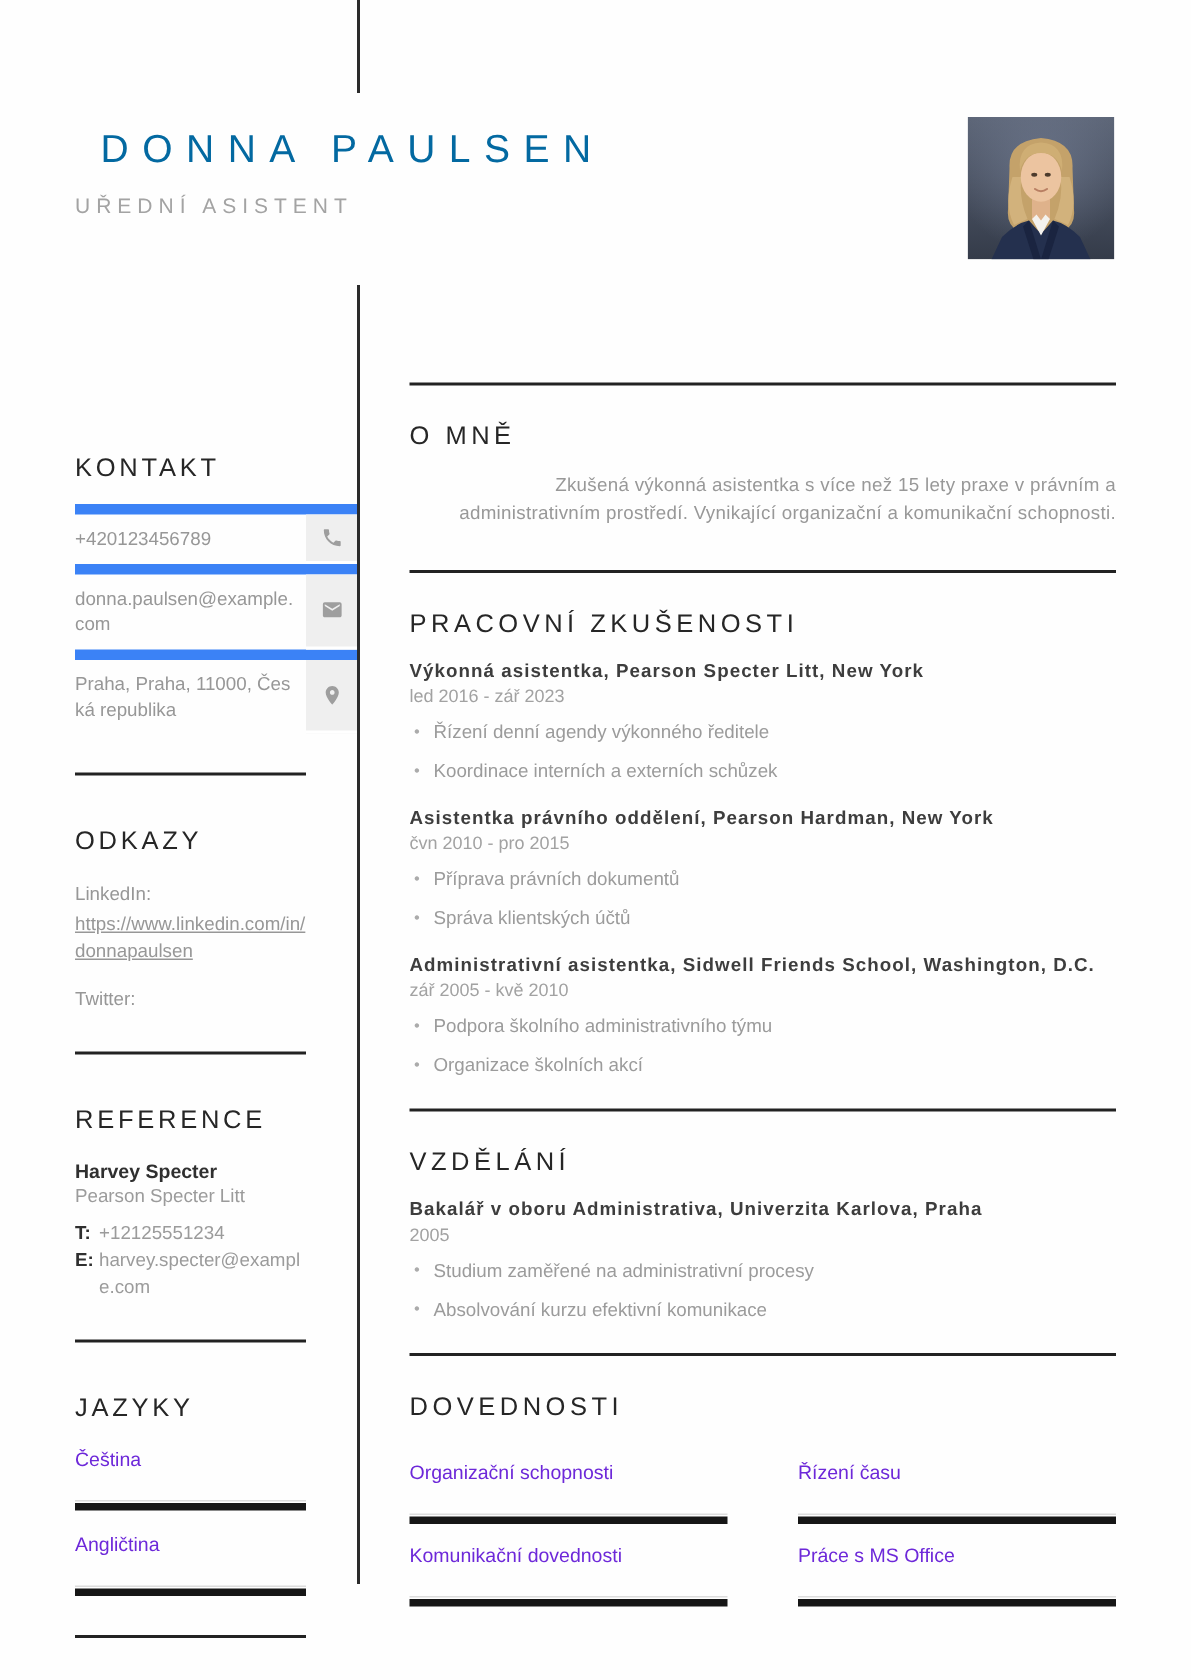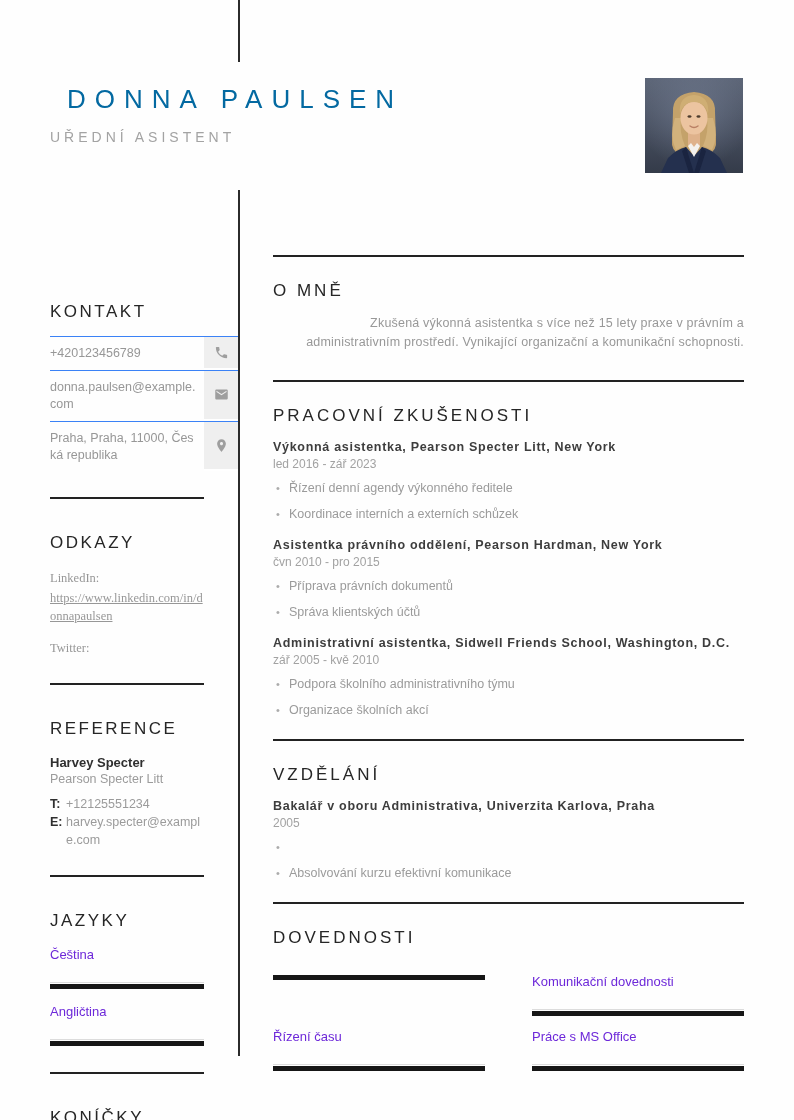--- a/index.html
+++ b/index.html
@@ -53,38 +53,38 @@
   }
 
   
   .sidebar { position: absolute; left: 50px; top: 268px; width: 188px; }
   .side-pad { padding-right: 34px; margin-top: 34px; }   
   .side-hr {
     border: none; border-top: 2px solid #222;
     margin: 26px 34px 22px 0;
   }
   .contact-list { margin-top: 14px; }
-  .contact-row { display: flex; align-items: stretch; border-top: 1px solid #3b82f6; }
+  .contact-row { display: flex; align-items: stretch; border-top: 7px solid #3b82f6; }
   .contact-text {
     flex: 1;
     font-size: 12.5px;
     color: #979797;
     line-height: 1.35;
     padding: 8px 6px 8px 0;
     word-break: break-all;
   }
   .contact-icon-cell {
     width: 34px;
     background: #efefef;
     display: flex; align-items: center; justify-content: center;
     border-bottom: 2px solid #ffffff;
   }
   .contact-icon-cell svg { width: 15px; height: 15px; fill: #9e9e9e; }
 
-  .link-block { margin-top: 16px; font-size: 12.5px; color: #979797; line-height: 1.45; font-family: Liberation Serif, serif; }
+  .link-block { margin-top: 16px; font-size: 12.5px; color: #979797; line-height: 1.45; }
   .link-block .lbl { margin-bottom: 1px; }
   .link-block a { color: #979797; text-decoration: underline; word-break: break-all; cursor: pointer; }
   .link-block + .link-block { margin-top: 14px; }
 
   .ref-name { margin-top: 16px; font-size: 13px; font-weight: 700; color: #2f2f2f; }
   .ref-company { font-size: 12.5px; color: #9b9b9b; margin-top: 2px; }
   .ref-line { display: flex; font-size: 12.5px; margin-top: 1px; line-height: 1.4; }
   .ref-line.first { margin-top: 10px; }
   .ref-line .rl { font-weight: 700; color: #2f2f2f; width: 16px; flex: none; }
   .ref-line .rv { color: #9b9b9b; word-break: break-all; }
@@ -328,50 +328,52 @@
 
     <hr class="main-hr">
     <h2 class="sec-h">VZDĚLÁNÍ</h2>
 
     <div class="jobs">
       <div class="job">
         <div class="job-t">Bakalář v oboru Administrativa, Univerzita Karlova, Praha</div>
         <div class="job-d">2005</div>
         <div class="blt">
             <span class="bdot">•</span>
+            <span>Studium zaměřené na administrativní procesy</span>
           </div>
         <div class="blt">
             <span class="bdot">•</span>
             <span>Absolvování kurzu efektivní komunikace</span>
           </div>
       </div>
     </div>
 
     <hr class="main-hr">
     <h2 class="sec-h">DOVEDNOSTI</h2>
 
     <div class="skills-grid">
       <div>
+        <div class="meter-label">Organizační schopnosti</div>
+        <div class="meter-track">
+            <div class="meter-fill" style="width:100%"></div>
+          </div>
+      </div>
+      <div>
+        <div class="meter-label">Řízení času</div>
         <div class="meter-track">
             <div class="meter-fill" style="width:100%"></div>
           </div>
       </div>
       <div>
         <div class="meter-label">Komunikační dovednosti</div>
         <div class="meter-track">
             <div class="meter-fill" style="width:100%"></div>
           </div>
       </div>
       <div>
-        <div class="meter-label">Řízení času</div>
-        <div class="meter-track">
-            <div class="meter-fill" style="width:100%"></div>
-          </div>
-      </div>
-      <div>
         <div class="meter-label">Práce s MS Office</div>
         <div class="meter-track">
             <div class="meter-fill" style="width:100%"></div>
           </div>
       </div>
     </div>
 
   </div>
 
 </div>

